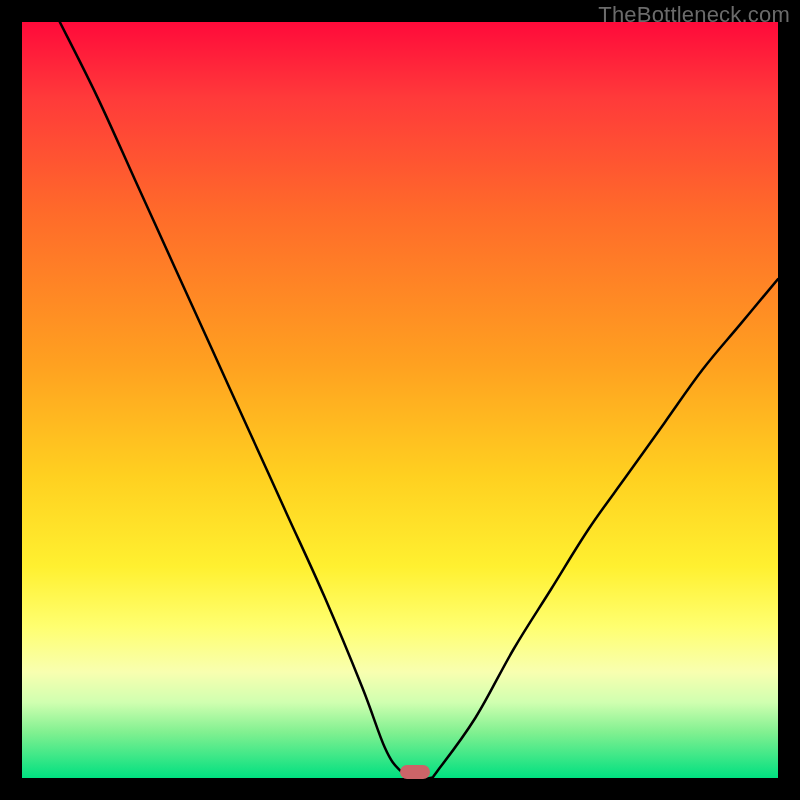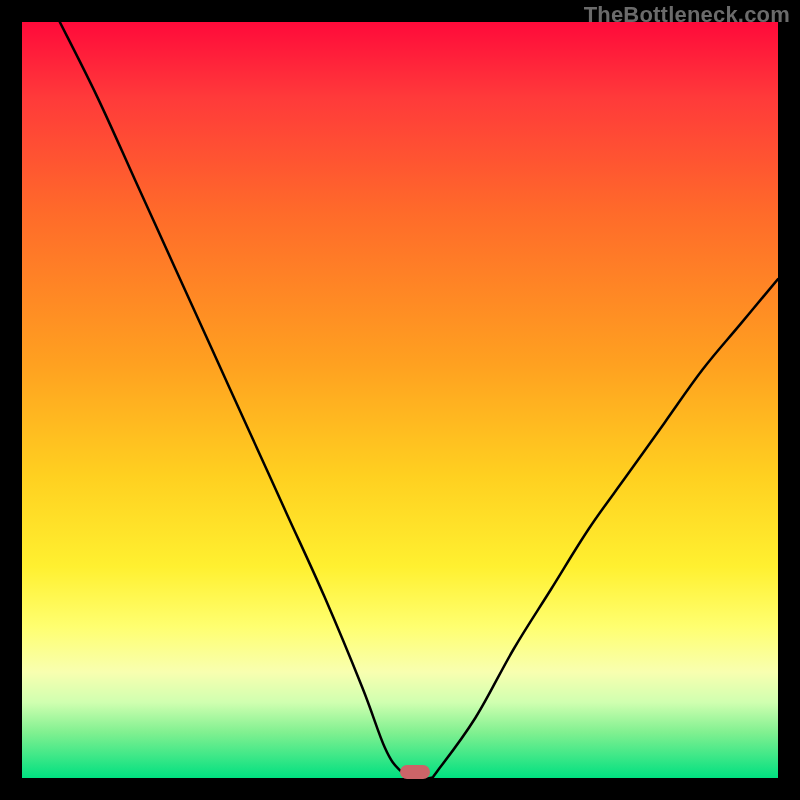--- a/index.html
+++ b/index.html
@@ -38,21 +38,21 @@
       #80f090 94%,
       #00e080 100%);
   }
   .watermark {
     position: absolute;
     top: 2px;
     right: 10px;
     color: #6b6b6b;
     font-size: 22px;
     letter-spacing: 0.2px;
-    font-weight: 700;
+    font-weight: 400;
     user-select: none;
   }
   svg.curve {
     position: absolute;
     top: 0;
     left: 0;
     width: 756px;
     height: 756px;
   }
   .marker {

